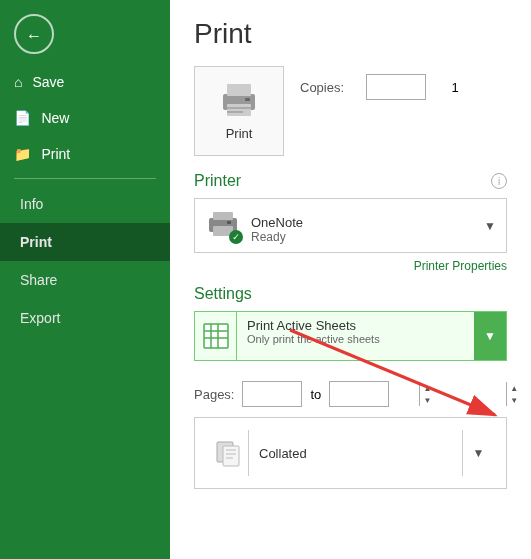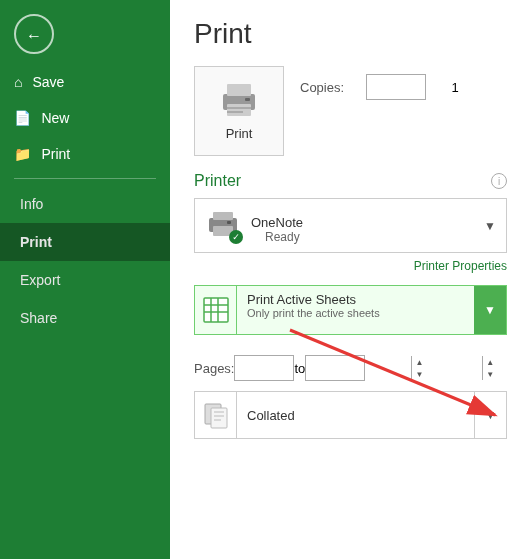--- a/index.html
+++ b/index.html
@@ -224,21 +224,20 @@
     .printer-name {
       font-size: 13px;
       color: #333;
       font-weight: 500;
       margin-top: 8px;
     }
 
     .printer-status {
       font-size: 12px;
       color: #666;
-      margin-left: 14px;
     }
 
     .dropdown-arrow {
       font-size: 12px;
       color: #555;
     }
 
     .printer-properties-link {
       color: #1e7e34;
       font-size: 12px;
@@ -298,20 +297,21 @@
       justify-content: center;
       color: white;
       font-size: 12px;
       flex-shrink: 0;
     }
 
     
     .pages-row {
       display: flex;
       align-items: center;
+      gap: 8px;
       margin-bottom: 10px;
       margin-top: 20px;
     }
 
     .pages-label {
       font-size: 13px;
       color: #555;
       min-width: 40px;
     }
 
@@ -327,21 +327,21 @@
       font-size: 13px;
       color: #000000;
     }
 
     
     .collated-row {
       border: 1px solid #ccc;
       display: flex;
       align-items: center;
       cursor: pointer;
-      padding: 0;
+      padding: 12px;
     }
 
     .collated-icon-box {
       width: 42px;
       height: 46px;
       display: flex;
       align-items: center;
       justify-content: center;
       border-right: 1px solid #ccc;
       flex-shrink: 0;
@@ -406,24 +406,24 @@
 
   <hr class="sidebar-divider">
 
   <div class="sidebar-text-item">
     <span>Info</span>
   </div>
   <div class="sidebar-text-item active">
     <span>Print</span>
   </div>
   <div class="sidebar-text-item">
+    <span>Share</span>
+  </div>
+  <div class="sidebar-text-item">
     <span>Export</span>
-  </div>
-  <div class="sidebar-text-item">
-    <span>Share</span>
   </div>
 </div>
 
 <div class="main-wrapper">
   <div class="main">
     <h1 class="page-title">Print</h1>
 
     <div class="print-top">
       <div class="print-button-box">
 
@@ -466,20 +466,23 @@
         <div>
           <div class="printer-name">OneNote</div>
           <div class="printer-status">Ready</div>
         </div>
       </div>
       <span class="dropdown-arrow">▼</span>
     </div>
 
     <a class="printer-properties-link">Printer Properties</a>
 
+    <div class="section-header">
+      <span>Settings</span>
+    </div>
 
     <div class="settings-dropdown">
       <div class="settings-icon-box">
         <svg class="sheet-icon" viewBox="0 0 28 28" fill="none">
           <rect x="2" y="2" width="24" height="24" rx="1" fill="white" stroke="#4caf50" stroke-width="1.5"></rect>
           <line x1="2" y1="9" x2="26" y2="9" stroke="#4caf50" stroke-width="1.5"></line>
           <line x1="2" y1="16" x2="26" y2="16" stroke="#4caf50" stroke-width="1.5"></line>
           <line x1="9" y1="2" x2="9" y2="26" stroke="#4caf50" stroke-width="1.5"></line>
           <line x1="16" y1="2" x2="16" y2="26" stroke="#4caf50" stroke-width="1.5"></line>
         </svg>

